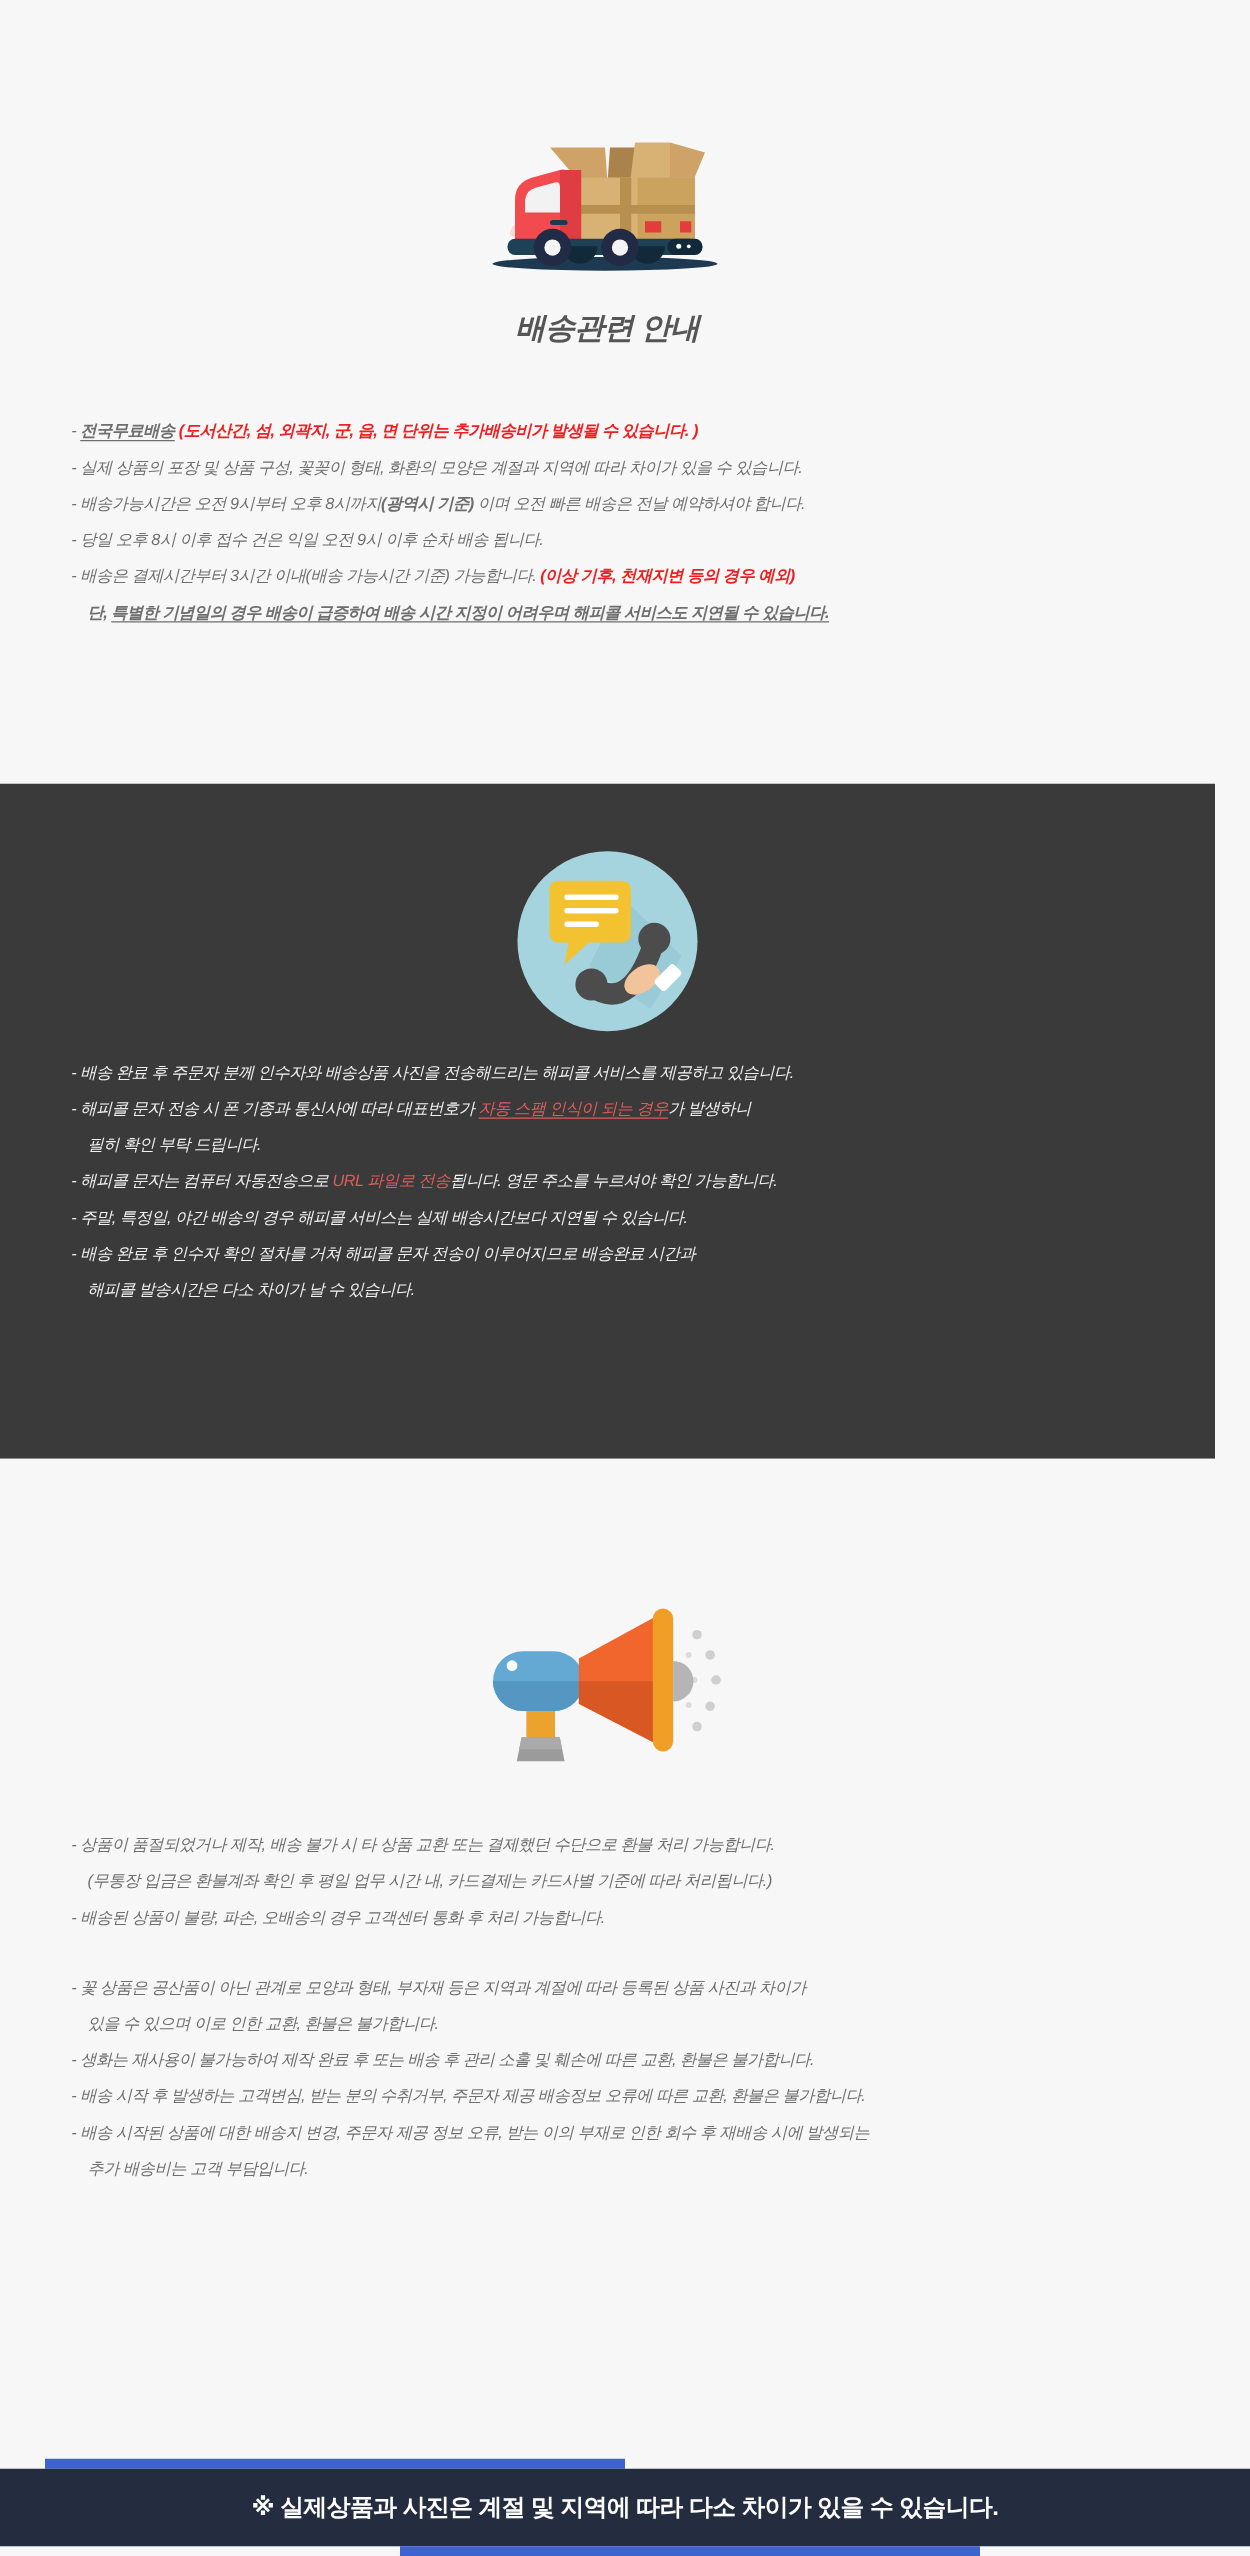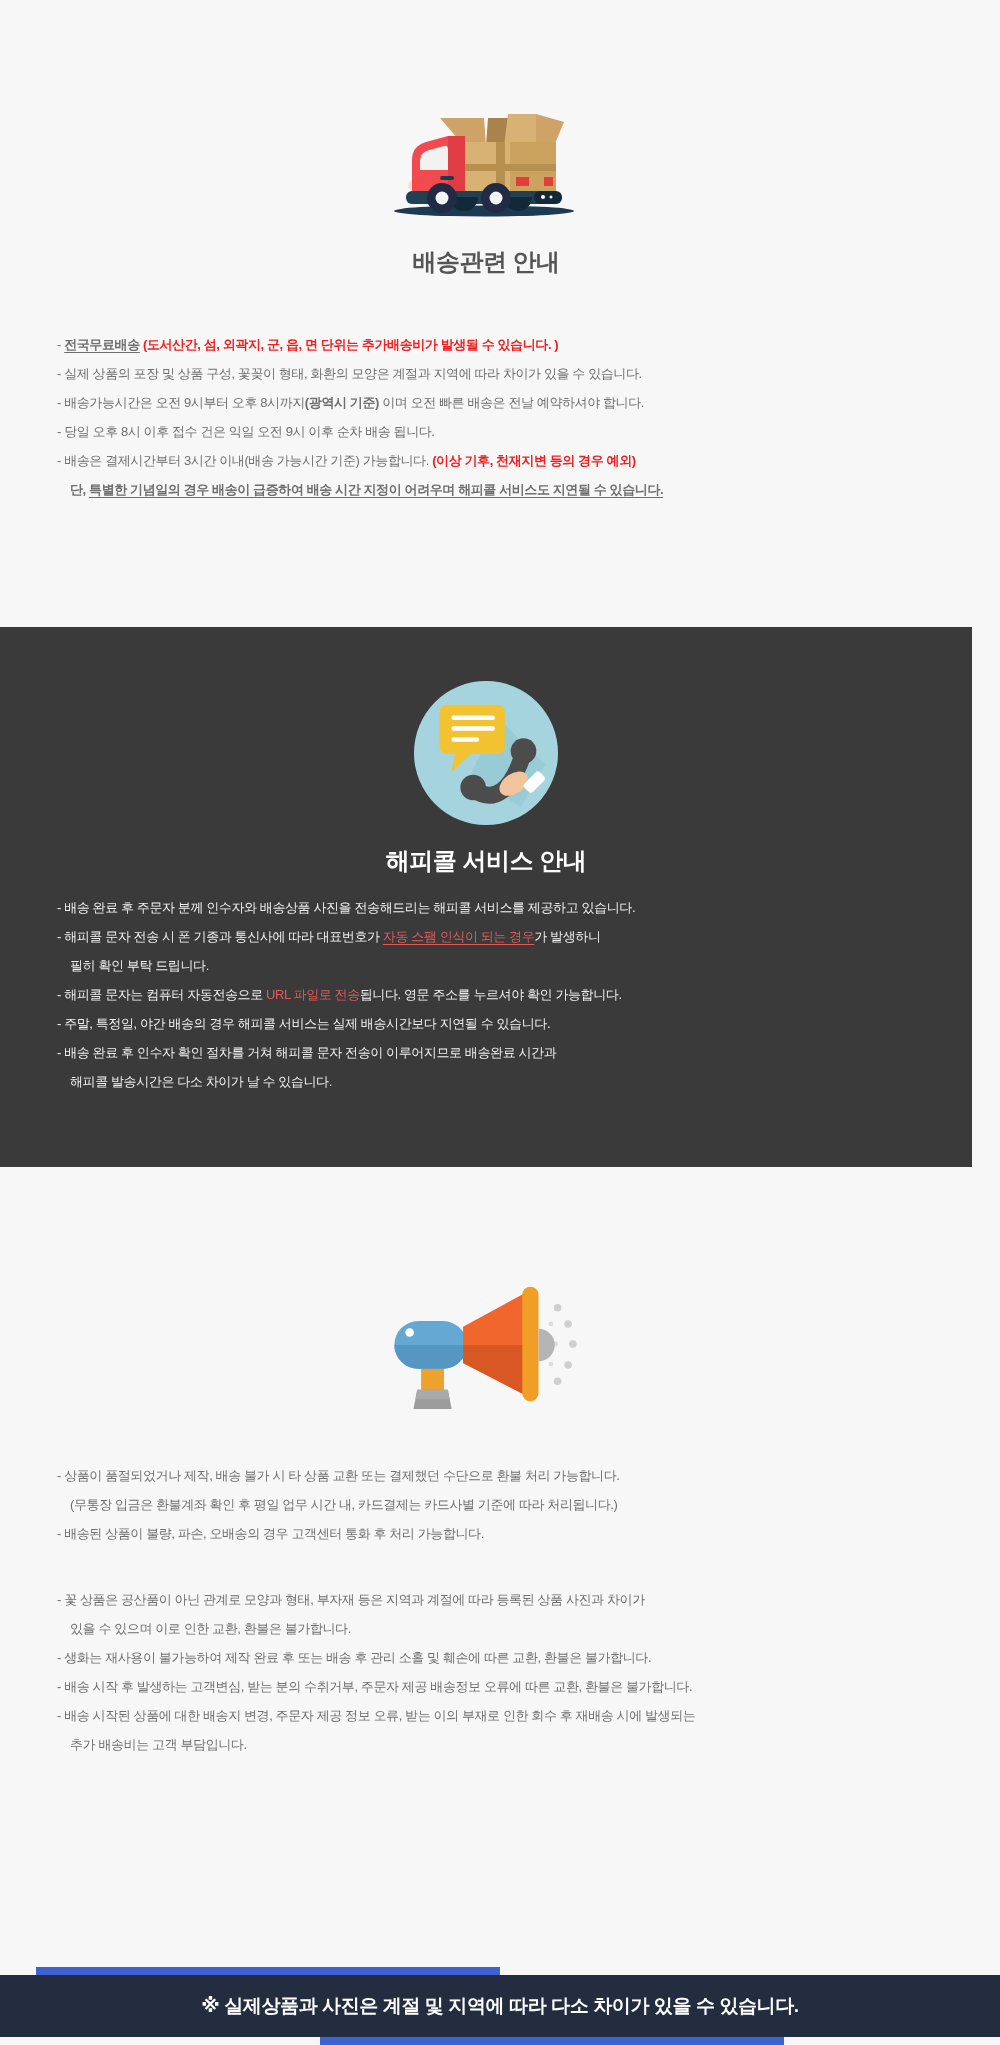--- a/index.html
+++ b/index.html
@@ -2,38 +2,38 @@
 <html style="--page-bg: #f7f7f8; --dark-bg: #3a3a3a; --title-color: #555555; --body-color: #6e6e6e; --red-light: #f01e1e; --red-dark: #e25b5b; --footer-bg: #232d3f; --footer-accent: #3e63d0;"><head>
 <meta charset="utf-8">
 <style>
   html,body{margin:0;padding:0;}
   body{
     width:1000px;height:2045px;position:relative;
     font-family:"Liberation Sans","DejaVu Sans",sans-serif;
     background:var(--page-bg,#f7f7f8);
     -webkit-font-smoothing:antialiased;
   }
-  .section{box-sizing:border-box;width:972px;text-align:center;}
+  .section{box-sizing:border-box;width:972px;text-align:center;font-style:italic;}
   .sec-light{background:var(--page-bg,#f7f7f8);}
   .sec-dark{background:var(--dark-bg,#3a3a3a);}
   .icon-wrap{display:flex;justify-content:center;}
   .sec-title{
     font-size:24px;font-weight:bold;color:var(--title-color,#555);
     letter-spacing:-0.5px;
   }
   .sec-dark .sec-title{color:#ffffff;}
   .body-lines{
     text-align:left;padding-left:57px;padding-right:30px;
     font-size:13px;line-height:29px;color:var(--body-color,#6e6e6e);
     letter-spacing:-0.4px;white-space:pre-wrap;
   }
   .sec-dark .body-lines{color:#f1f1f1;}
   .line{min-height:29px;}
   .line.ind{padding-left:13px;}
-  .line.gap{margin-top:37px;}
+  .line.gap{margin-top:27px;}
   .seg-b{font-weight:bold;}
   .seg-u{text-decoration:underline;text-underline-offset:3px;}
   .sec-light .seg-r{color:var(--red-light,#f01e1e);}
   .sec-dark .seg-r{color:var(--red-dark,#e25b5b);}
   
   #sec-delivery{height:627px;padding-top:84px;}
   #sec-delivery .sec-title{margin-top:26px;}
   #sec-delivery .body-lines{margin-top:52px;}
   #sec-happycall{height:540px;padding-top:52px;}
   #sec-happycall .sec-title{margin-top:18px;}
@@ -114,21 +114,20 @@
       <rect x="40" y="59" width="28" height="4.5" rx="2" fill="#ffffff"></rect>
 
       <path d="M62 112 Q95 134 114 72" stroke="#4c4c4c" stroke-width="17" fill="none" stroke-linecap="round"></path>
       <circle cx="62" cy="110" r="13" fill="#4c4c4c"></circle>
       <circle cx="113" cy="73" r="13" fill="#4c4c4c"></circle>
 
       <ellipse cx="103" cy="106" rx="16" ry="10" transform="rotate(-35 103 106)" fill="#f2c49c"></ellipse>
       <rect x="112" y="108" width="22" height="12" rx="3" transform="rotate(-45 112 108)" fill="#ffffff"></rect>
     </svg>
   </div>
-  <div class="sec-title">해피콜 서비스 안내</div>
   <div class="body-lines"><div class="line"><span>- 배송 완료 후 주문자 분께 인수자와 배송상품 사진을 전송해드리는 해피콜 서비스를 제공하고 있습니다.</span></div><div class="line"><span>- 해피콜 문자 전송 시 폰 기종과 통신사에 따라 대표번호가 </span><span class="seg-u seg-r">자동 스팸 인식이 되는 경우</span><span>가 발생하니</span></div><div class="line ind"><span>필히 확인 부탁 드립니다.</span></div><div class="line"><span>- 해피콜 문자는 컴퓨터 자동전송으로 </span><span class="seg-r">URL 파일로 전송</span><span>됩니다. 영문 주소를 누르셔야 확인 가능합니다.</span></div><div class="line"><span>- 주말, 특정일, 야간 배송의 경우 해피콜 서비스는 실제 배송시간보다 지연될 수 있습니다.</span></div><div class="line"><span>- 배송 완료 후 인수자 확인 절차를 거쳐 해피콜 문자 전송이 이루어지므로 배송완료 시간과</span></div><div class="line ind"><span>해피콜 발송시간은 다소 차이가 날 수 있습니다.</span></div></div>
 </div>
 
 <div class="section sec-light" id="sec-refund">
   <div class="icon-wrap">
     <svg width="210" height="146" viewBox="0 0 220 152">
 
       <circle cx="185" cy="38" r="4" fill="#cfcfcf"></circle>
       <circle cx="196" cy="55" r="4" fill="#cfcfcf"></circle>
       <circle cx="201" cy="76" r="4" fill="#cfcfcf"></circle>

